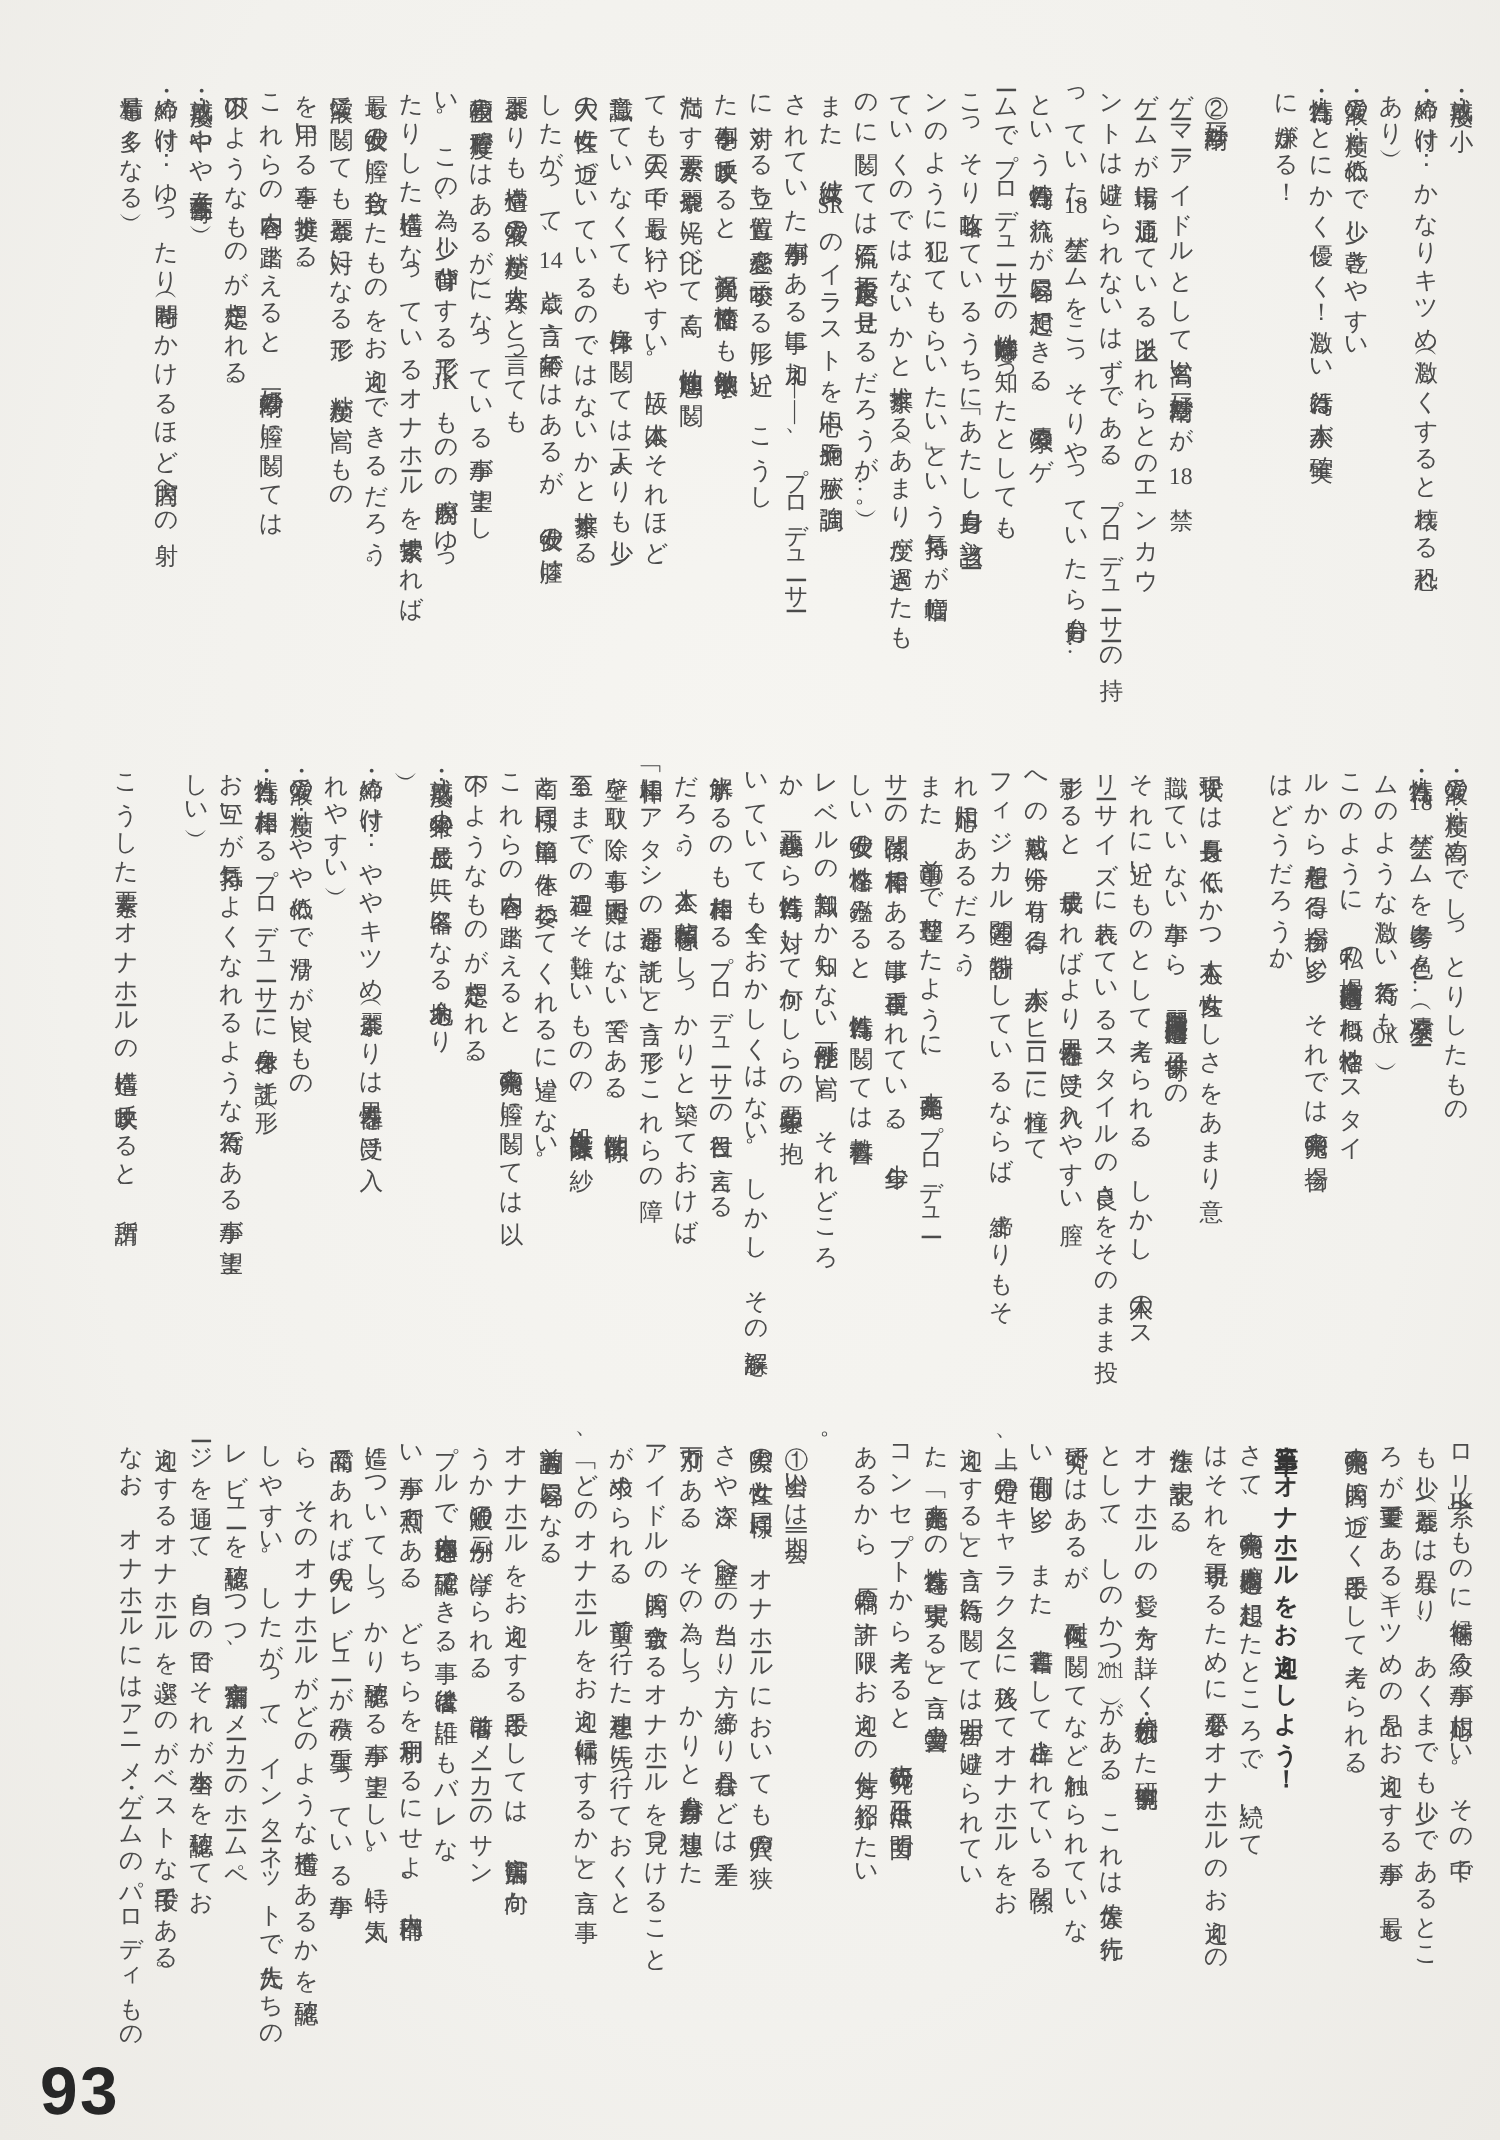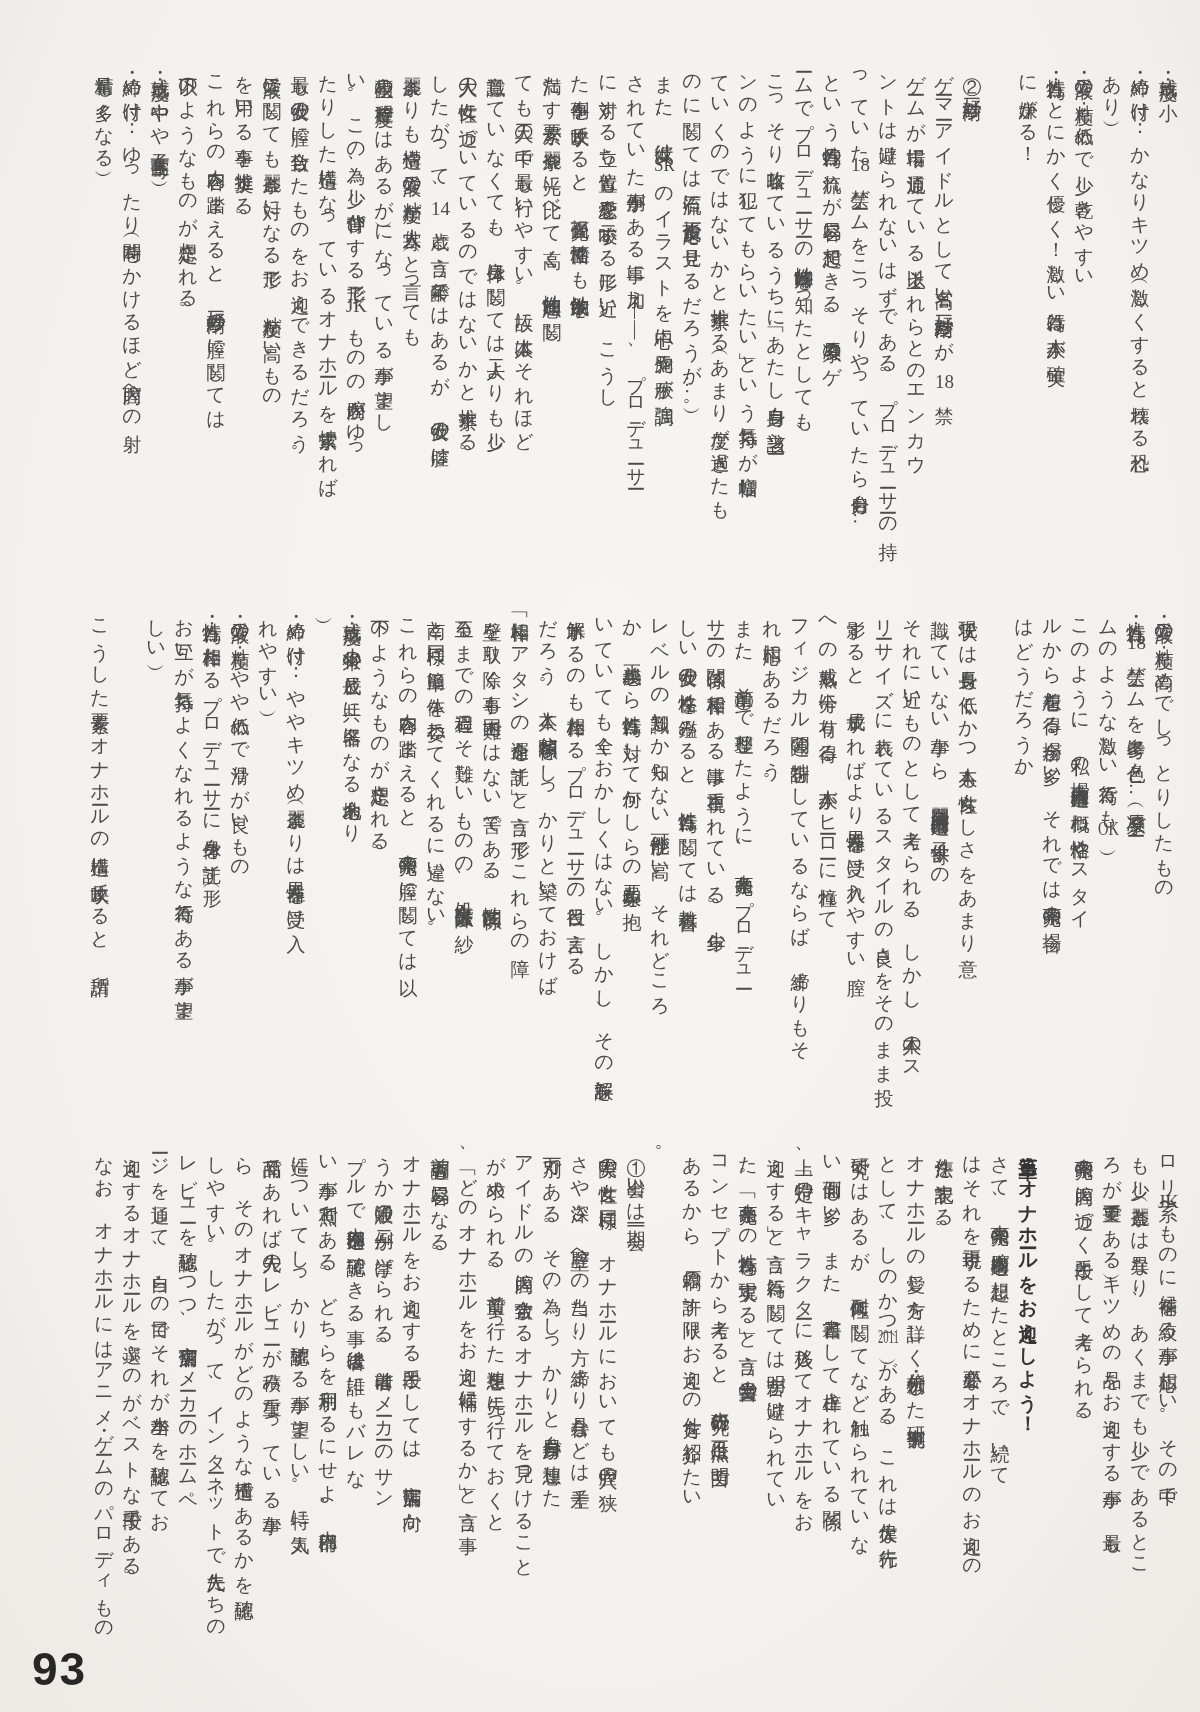--- a/index.html
+++ b/index.html
@@ -44,21 +44,21 @@
     -webkit-text-combine: horizontal;
     text-combine-upright: all;
     letter-spacing: 0;
   }
   .pagenum {
     position: absolute;
     left: 32px;
     top: 1642px;
     font-family: "Liberation Sans", "DejaVu Sans", sans-serif;
     font-weight: bold;
-    font-size: 46px;
+    font-size: 54px;
     letter-spacing: 2px;
     color: #272727;
   }
 </style>
 </head>
 <body>
 
 <div class="page">
   <section class="band" id="band-top">
       <p class="vcol">・成熟度：小</p>

